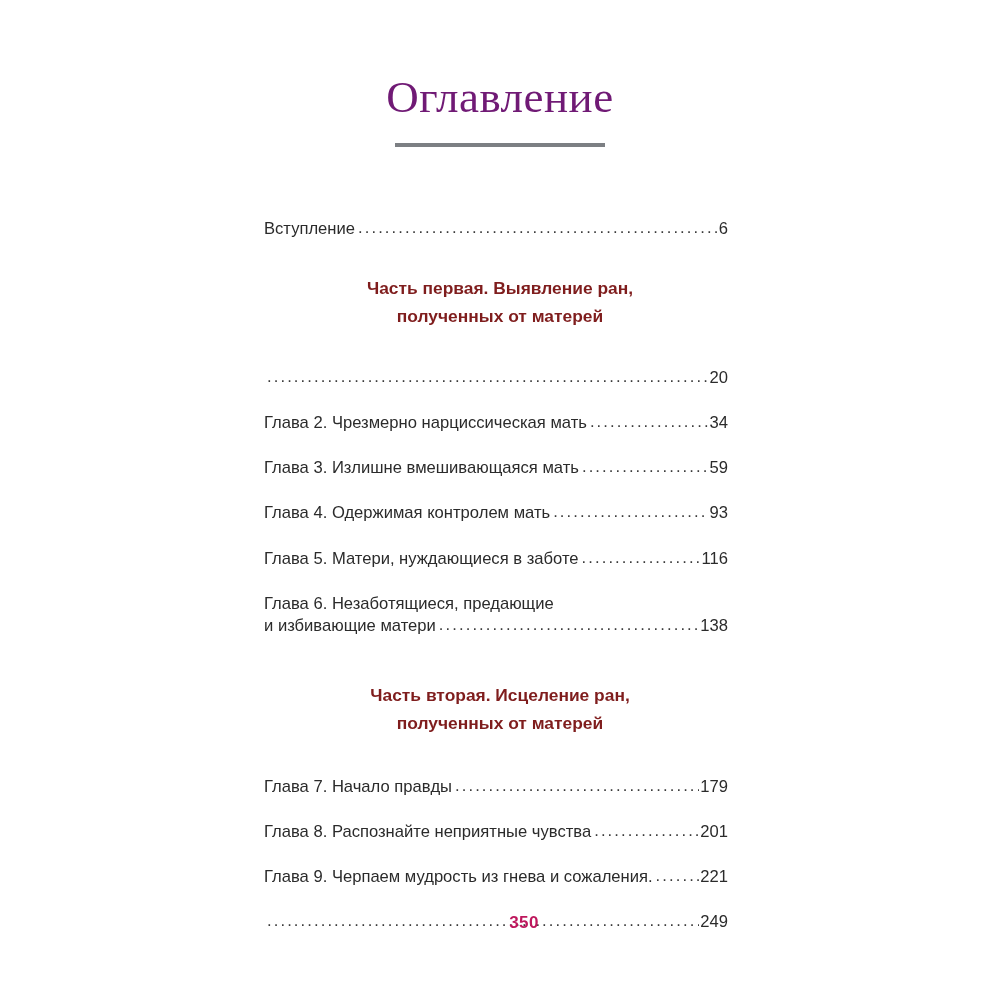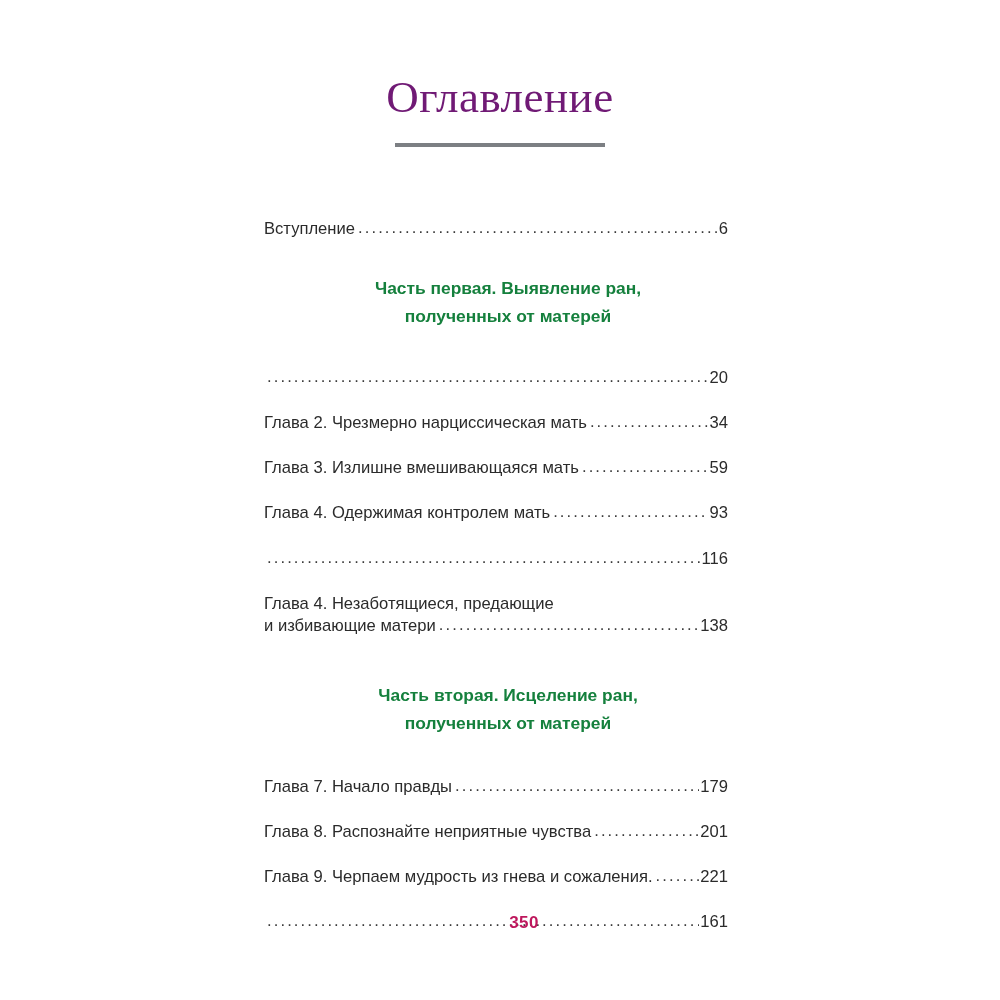--- a/index.html
+++ b/index.html
@@ -103,24 +103,24 @@
   
   .entry-line.cont-first .entry-label {
     flex: 1 1 auto;
   }
 
   
   .part-heading {
     font-weight: bold;
     font-size: 17.4px;
     line-height: 1.62;
-    color: #15803d;
+    color: #7f1d1d;
     text-align: center;
     width: 100%;
-    margin: 12px;
+    margin: 4px;
   }
   .part-wrap {
     margin-top: 34px;
     margin-bottom: 36px;
   }
   .part-wrap.second {
     margin-top: 44px;
     margin-bottom: 38px;
   }
   .part-heading .ph-line {
@@ -194,28 +194,29 @@
     <div class="entry">
       <div class="entry-line">
         <span class="entry-label">Глава 4. Одержимая контролем мать</span>
         <span class="leader"></span>
         <span class="entry-page">93</span>
       </div>
     </div>
 
     <div class="entry">
       <div class="entry-line">
+        <span class="entry-label">Глава 5. Матери, нуждающиеся в заботе</span>
         <span class="leader"></span>
         <span class="entry-page">116</span>
       </div>
     </div>
 
     <div class="entry">
       <div class="entry-line cont-first">
-        <span class="entry-label wrapline">Глава 4. Незаботящиеся, предающие</span>
+        <span class="entry-label wrapline">Глава 6. Незаботящиеся, предающие</span>
       </div>
       <div class="entry-line">
         <span class="entry-label">и избивающие матери</span>
         <span class="leader"></span>
         <span class="entry-page">138</span>
       </div>
     </div>
 
     <div class="part-wrap second">
       <div class="part-heading">
@@ -244,21 +245,21 @@
       <div class="entry-line">
         <span class="entry-label">Глава 9. Черпаем мудрость из гнева и сожаления.</span>
         <span class="leader"></span>
         <span class="entry-page">221</span>
       </div>
     </div>
 
     <div class="entry">
       <div class="entry-line">
         <span class="leader"></span>
-        <span class="entry-page">161</span>
+        <span class="entry-page">249</span>
       </div>
     </div>
 
   </div>
 
   <div class="folio">350</div>
 
 </div>
 
 </body></html>

